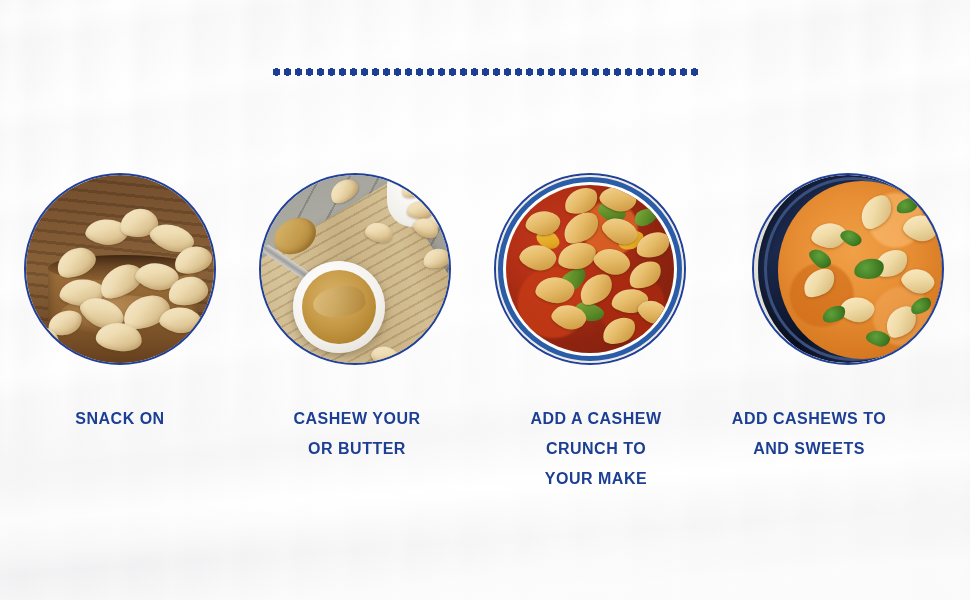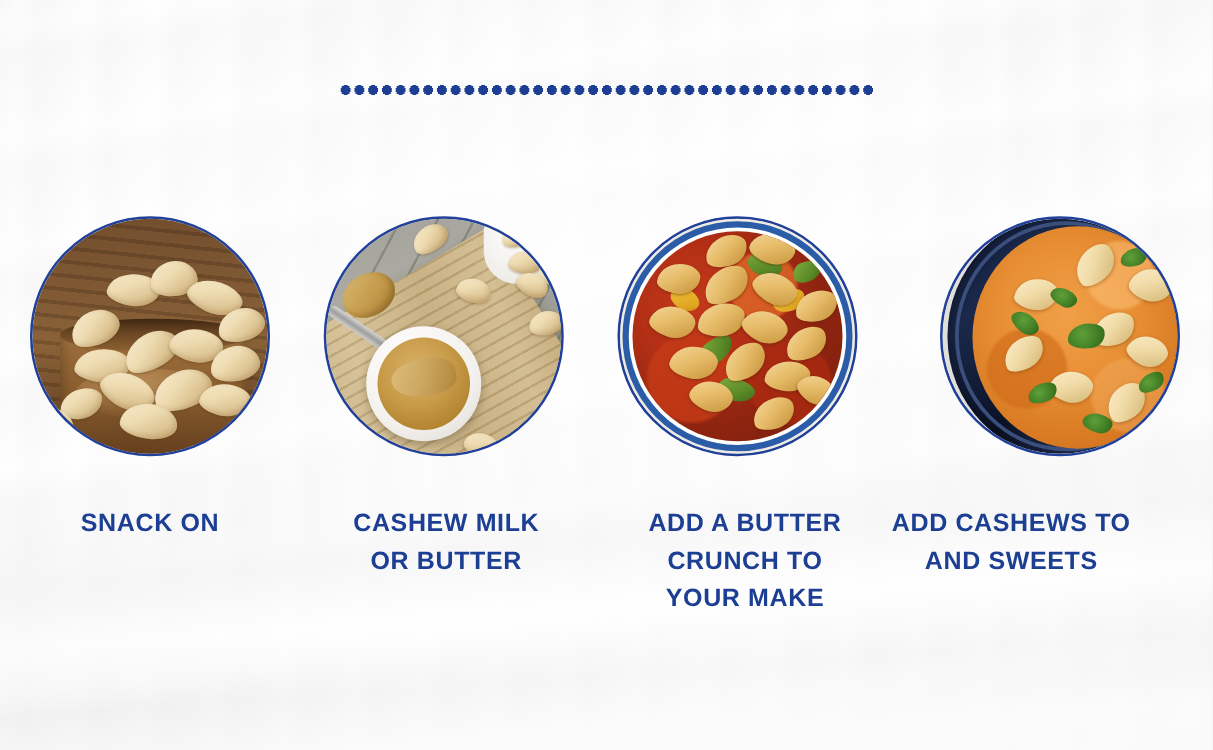--- a/index.html
+++ b/index.html
@@ -308,21 +308,21 @@
   .captions {
     position: absolute;
     top: 404px;
     left: 0;
     width: 970px;
     height: 110px;
   }
   .caption {
     position: absolute;
     top: 0;
-    font-size: 20px;
+    font-size: 16px;
     line-height: 30px;
     font-weight: bold;
     letter-spacing: .5px;
     color: #1c3f94;
     text-align: center;
   }
   .caption .line { display: block; white-space: nowrap; }
 
   #caption-1 { left: 10px;  width: 220px; }
   #caption-2 { left: 226px; width: 262px; }
@@ -455,26 +455,26 @@
 
   </div>
 
   <div class="captions">
 
     <div class="caption" id="caption-1">
       <span class="line">SNACK ON</span>
     </div>
 
     <div class="caption" id="caption-2">
-      <span class="line">CASHEW MILK</span>
+      <span class="line">CASHEW YOUR</span>
       <span class="line">OR BUTTER</span>
     </div>
 
     <div class="caption" id="caption-3">
-      <span class="line">ADD A BUTTER</span>
+      <span class="line">ADD A CASHEW</span>
       <span class="line">CRUNCH TO</span>
       <span class="line">YOUR MAKE</span>
     </div>
 
     <div class="caption" id="caption-4">
       <span class="line">ADD CASHEWS TO</span>
       <span class="line">AND SWEETS</span>
     </div>
 
   </div>

